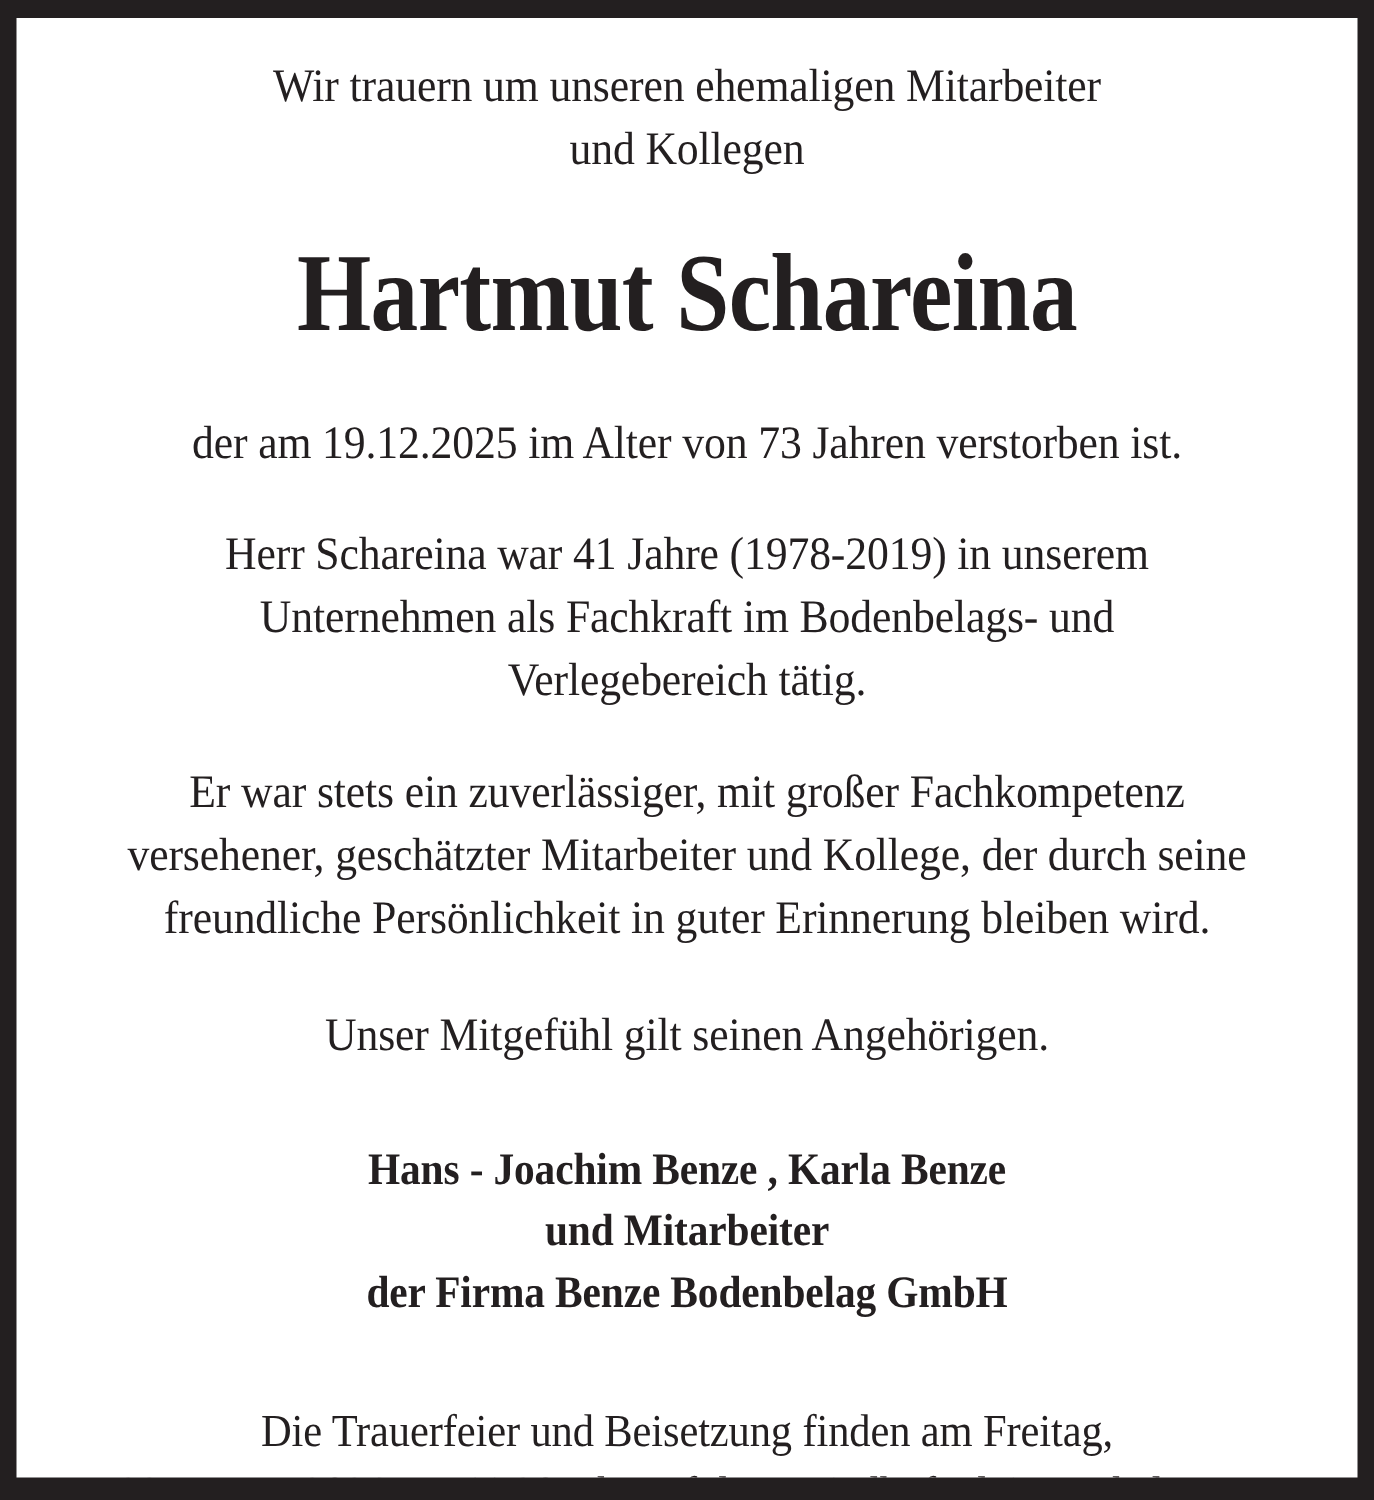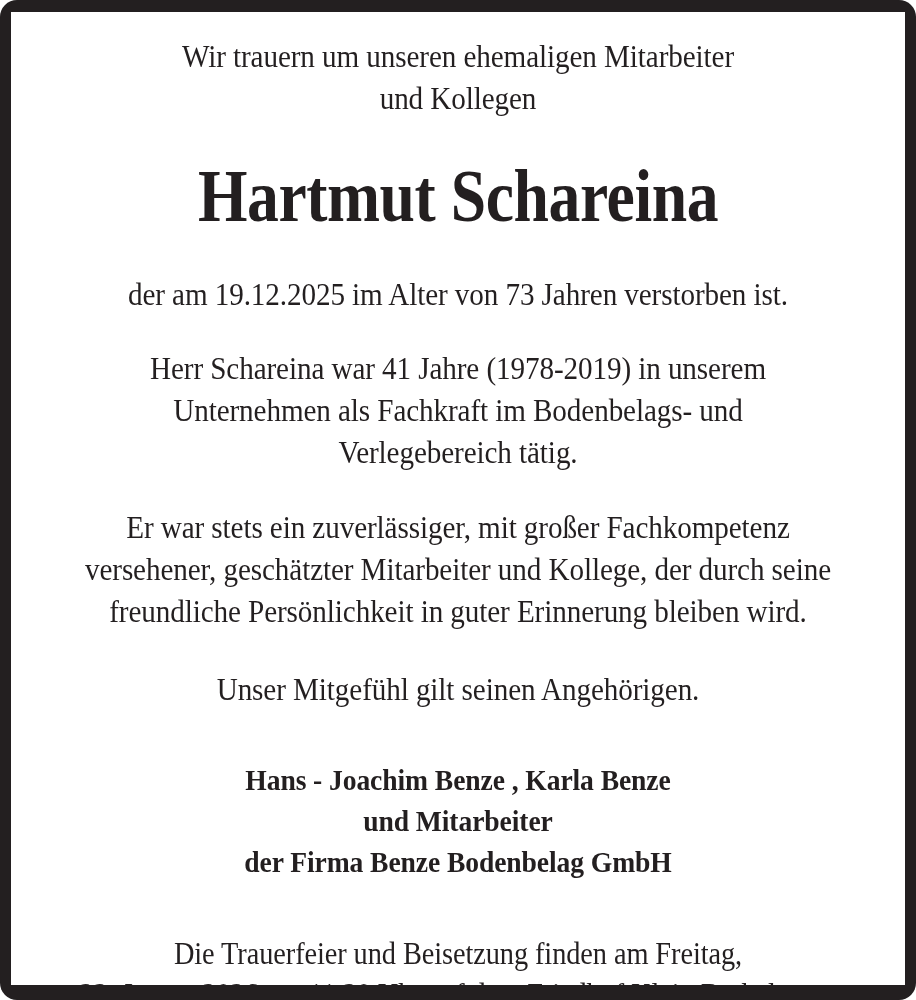--- a/index.html
+++ b/index.html
@@ -16,21 +16,20 @@
     font-family: "Liberation Serif", "DejaVu Serif", serif;
   }
 
   
   .obituary-frame {
     box-sizing: border-box;
     width: 916px;
     height: 1000px;
     background: #231f20;
     padding: 12px 11px 15px 11px;
-    border-radius: 17px;
   }
 
   .obituary-card {
     box-sizing: border-box;
     width: 100%;
     height: 100%;
     background: #ffffff;
     color: #231f20;
     text-align: center;
     padding: 18px 16px 0 16px;

